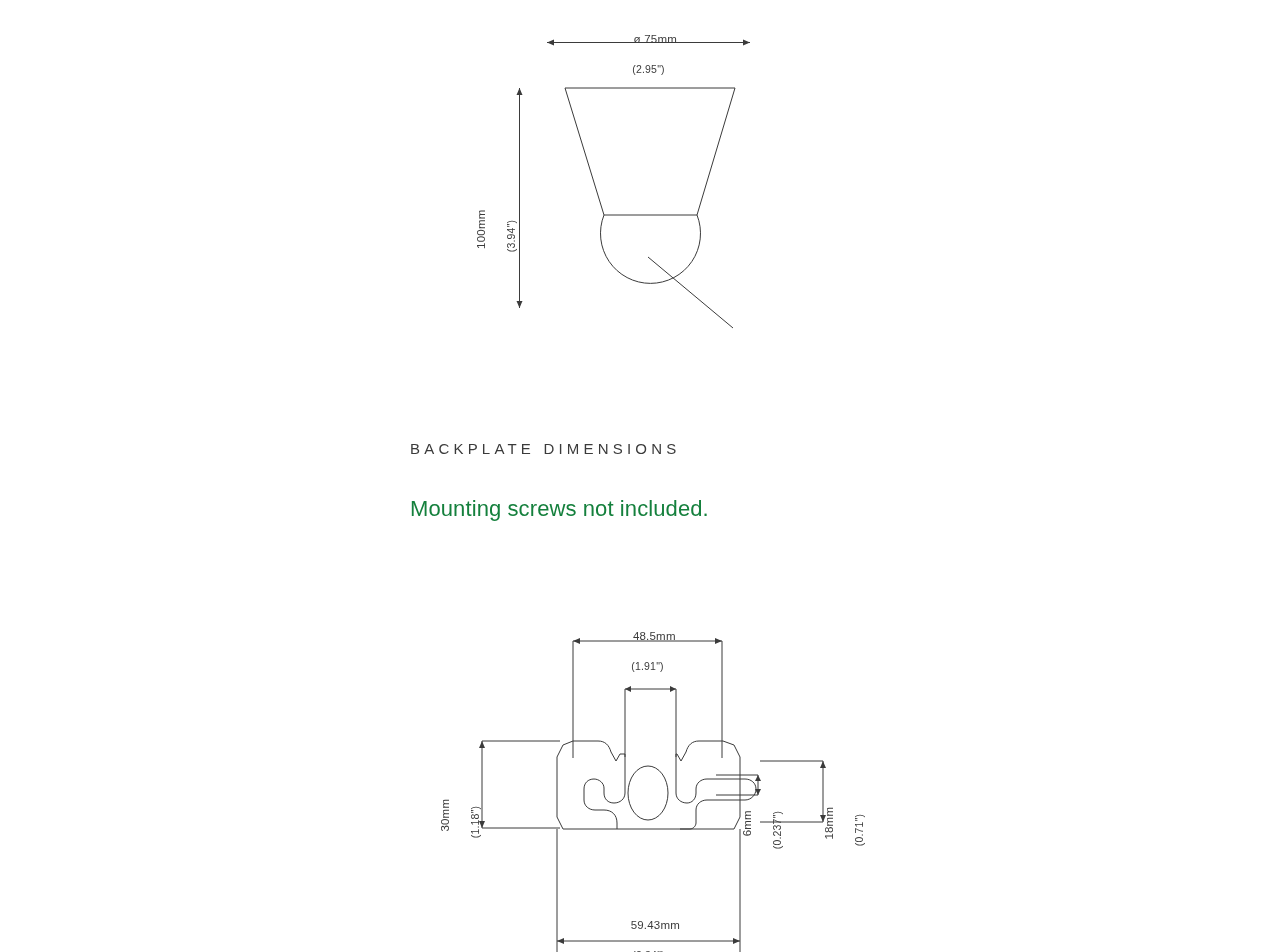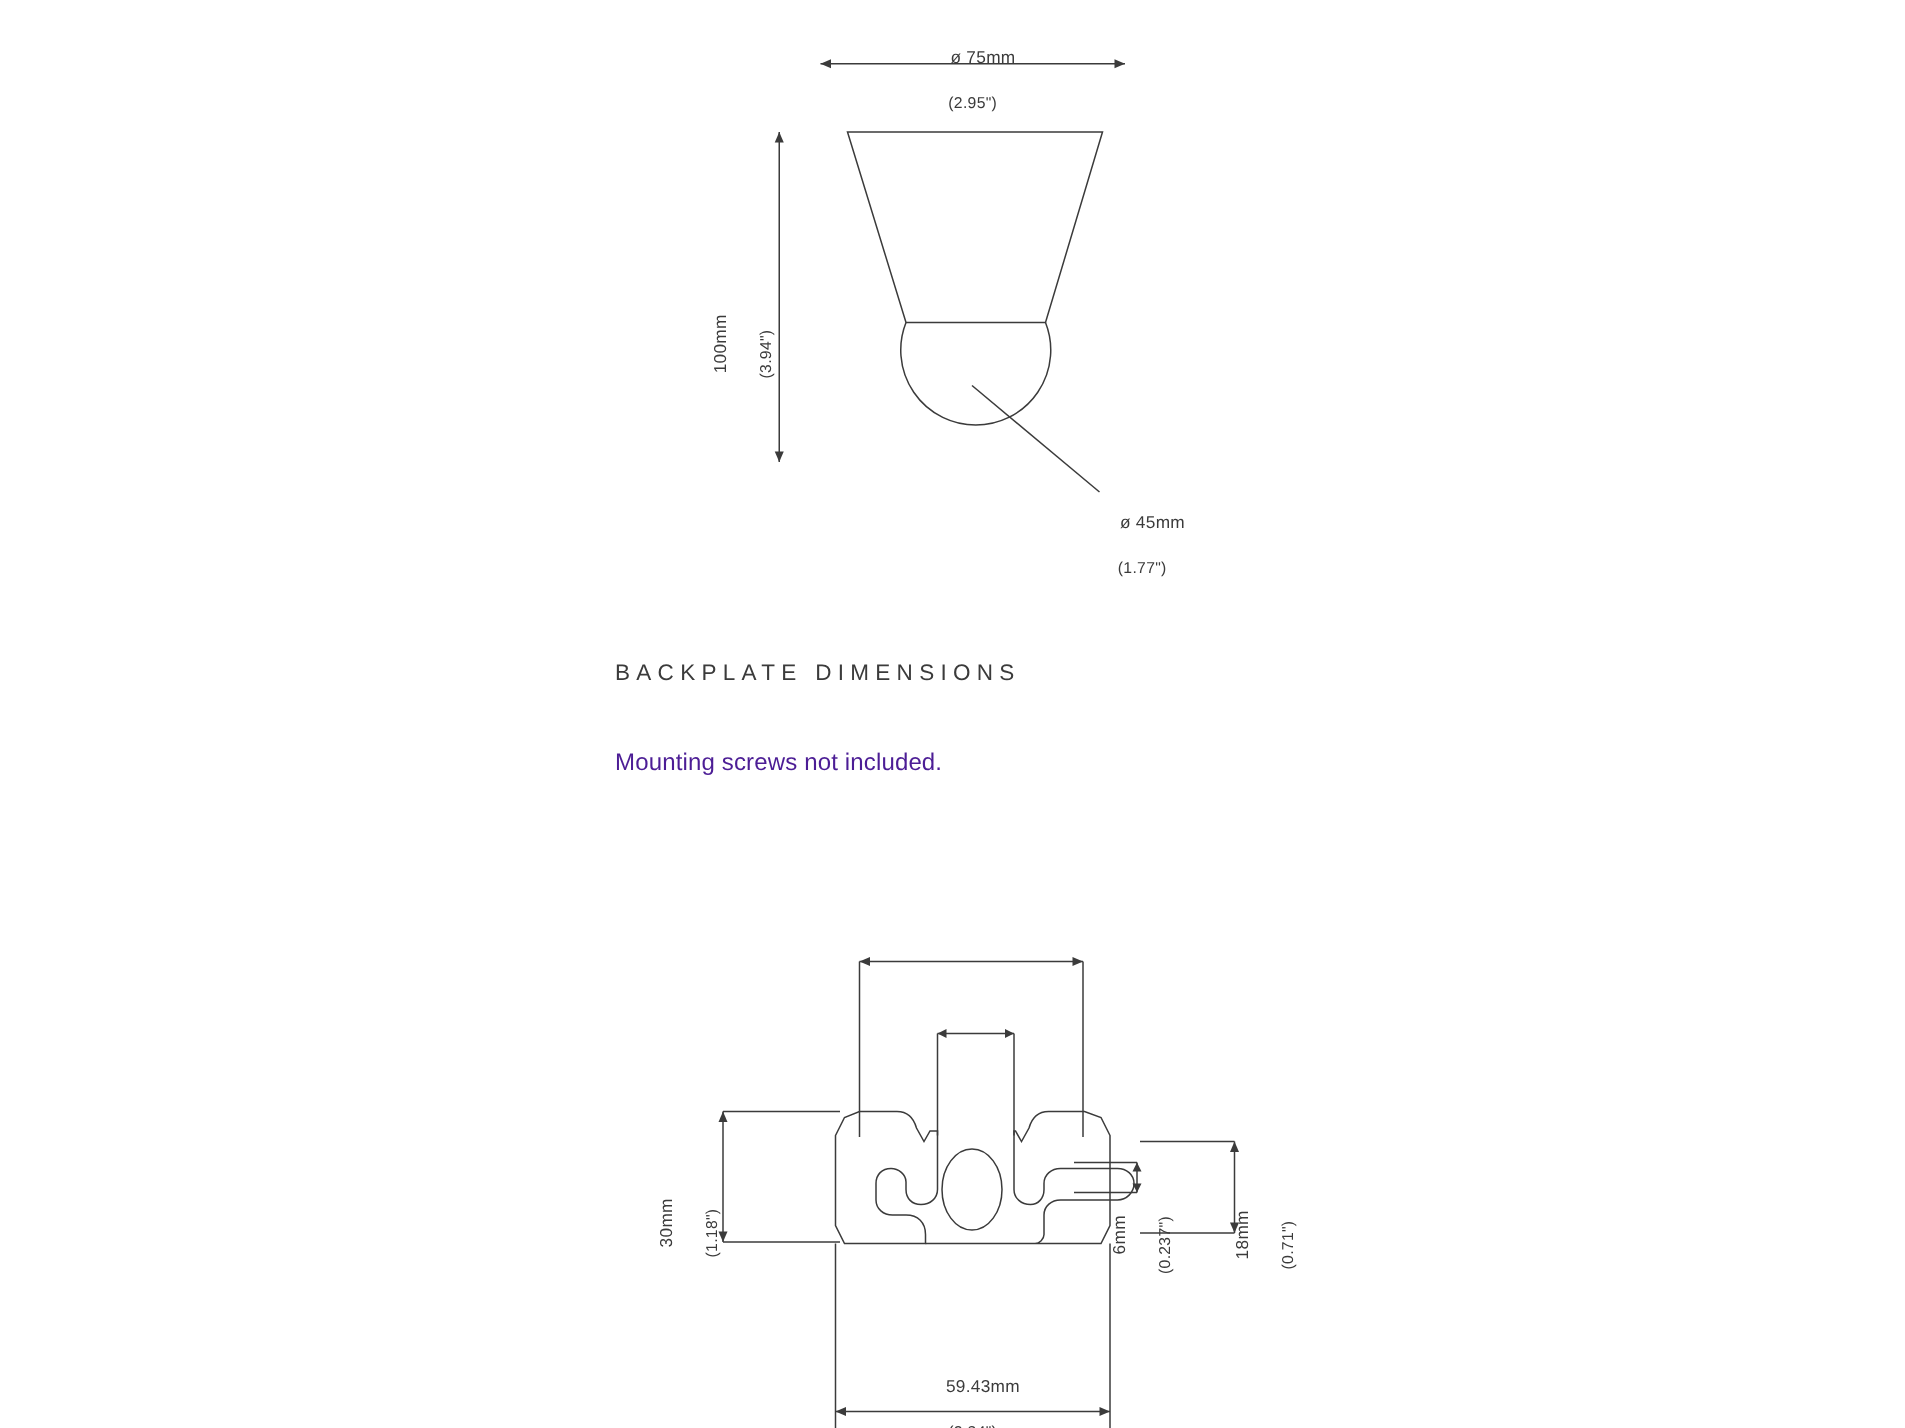--- a/index.html
+++ b/index.html
@@ -44,23 +44,23 @@
   }
   .rot90 {
     transform: rotate(-90deg);
   }
   .heading {
     font-size: 15px;
     letter-spacing: 4.2px;
     color: #3b3b3b;
   }
   .note {
-    font-size: 16px;
+    font-size: 22px;
     line-height: 27px;
-    color: #4c1d95;
+    color: #15803d;
     letter-spacing: 0.1px;
   }
 </style>
 </head>
 <body>
 
 <div class="stage">
 
   <svg class="drawing" viewBox="0 0 1270 952">
     <g fill="none" stroke="#3b3b3b" stroke-width="1" stroke-linecap="butt" stroke-linejoin="miter">
@@ -180,30 +180,30 @@
   <div class="txt dim" style="left:577px; top:17px; width:143px;">
     <span>ø 75mm</span>
     <span class="sub">(2.95")</span>
   </div>
 
   <div class="txt dim rot90" style="left:424px; top:191px; width:160px;">
     <span>100mm</span>
     <span class="sub">(3.94")</span>
   </div>
 
-  <div class="txt dim" style="left:690px; top:327px; width:143px;">
-    <span>ø 45mm</span>
-    <span class="sub">(1.77")</span>
-  </div>
 
   <div class="txt heading" style="left:410px; top:440px;">BACKPLATE DIMENSIONS</div>
 
   <div class="txt note" style="left:410px; top:495px;">Mounting screws not included.</div>
 
 
+  <div class="txt dim" style="left:576px; top:614px; width:143px;">
+    <span>48.5mm</span>
+    <span class="sub">(1.91")</span>
+  </div>
 
 
   <div class="txt dim rot90" style="left:388px; top:777px; width:160px;">
     <span>30mm</span>
     <span class="sub">(1.18")</span>
   </div>
 
   <div class="txt dim rot90" style="left:690px; top:785px; width:160px;">
     <span>6mm</span>
     <span class="sub">(0.237")</span>

